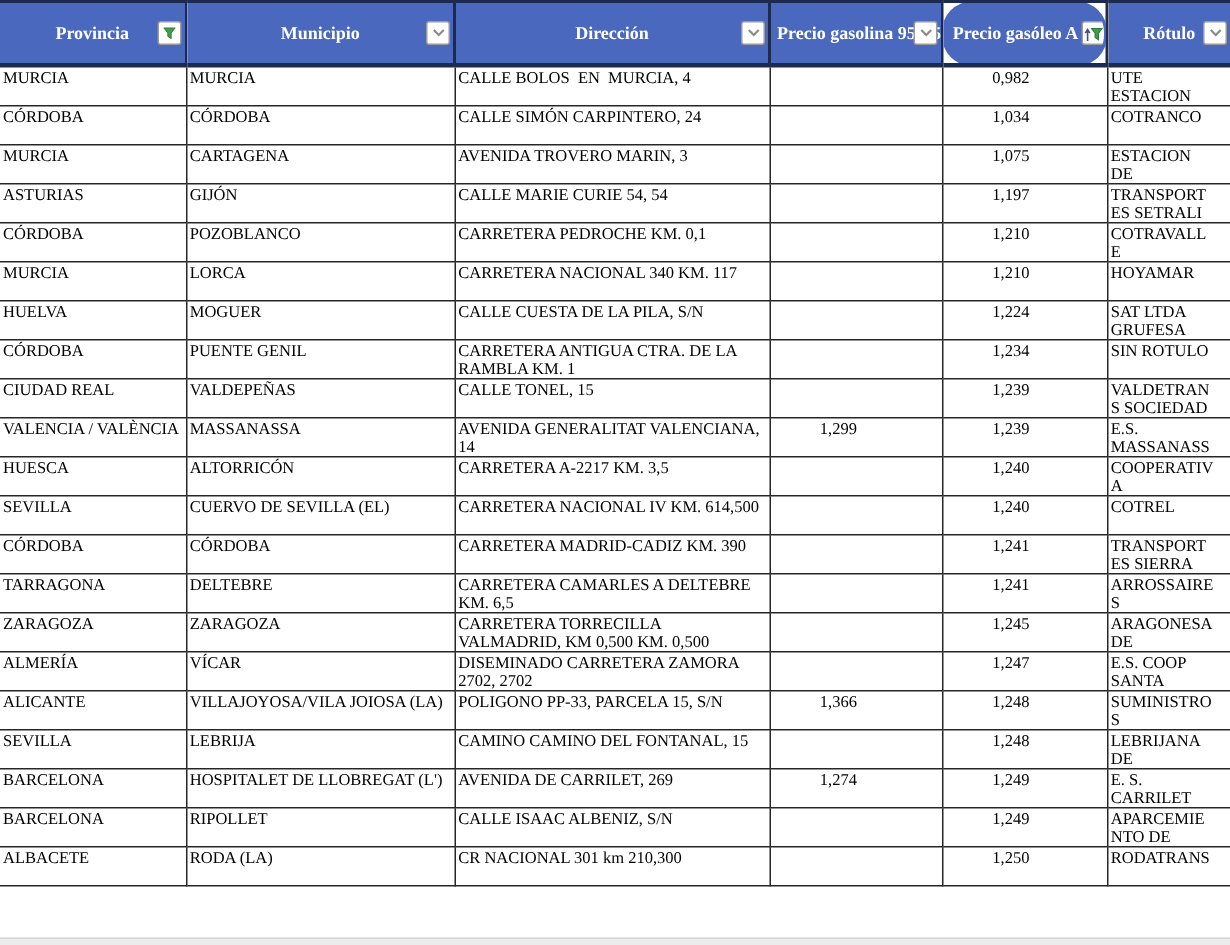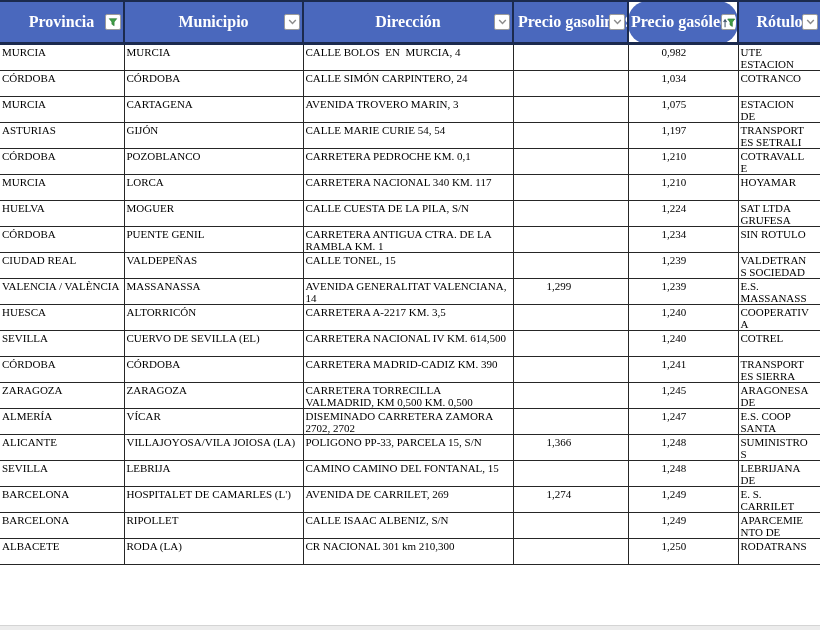--- a/index.html
+++ b/index.html
@@ -13,21 +13,21 @@
   col.c0{width:124px;} col.c1{width:179px;} col.c2{width:210px;}
   col.c3{width:115px;} col.c4{width:110px;} col.c5{width:82px;}
 
   th{
     background:var(--header-bg,#4a68bd);
     color:var(--header-text,#ffffff);
     border-top:2px solid var(--header-border,#1b2a4e);
     border-bottom:3px solid var(--header-border,#1b2a4e);
     border-right:2px solid var(--header-border,#1b2a4e);
     height:40px;position:relative;vertical-align:middle;
-    font-size:16px;font-weight:bold;text-align:center;
+    font-size:12px;font-weight:bold;text-align:center;
     padding:0 2px;overflow:hidden;white-space:nowrap;
   }
   th:last-child{border-right:none;}
   th.th-left{text-align:left;padding-left:4px;}
   th.th-pad-right{padding-right:14px;border-radius:20px;}
 
   .fbtn{
     position:absolute;right:2px;top:50%;margin-top:-8px;
     width:16px;height:16px;box-sizing:border-box;
     background:#fff;border:1px solid var(--button-border,#9b9b9b);
@@ -378,20 +378,40 @@
           </td>
           <td>
             <div class="ct num">1,241</div>
           </td>
           <td>
             <div class="ct rot">TRANSPORTES SIERRA</div>
           </td>
         </tr>
         <tr>
           <td>
+            <div class="ct">TARRAGONA</div>
+          </td>
+          <td>
+            <div class="ct">DELTEBRE</div>
+          </td>
+          <td>
+            <div class="ct">CARRETERA CAMARLES A DELTEBRE KM. 6,5</div>
+          </td>
+          <td>
+            <div class="ct num"></div>
+          </td>
+          <td>
+            <div class="ct num">1,241</div>
+          </td>
+          <td>
+            <div class="ct rot">ARROSSAIRES</div>
+          </td>
+        </tr>
+        <tr>
+          <td>
             <div class="ct">ZARAGOZA</div>
           </td>
           <td>
             <div class="ct">ZARAGOZA</div>
           </td>
           <td>
             <div class="ct">CARRETERA TORRECILLA VALMADRID, KM 0,500 KM. 0,500</div>
           </td>
           <td>
             <div class="ct num"></div>
@@ -461,21 +481,21 @@
           </td>
           <td>
             <div class="ct rot">LEBRIJANA DE</div>
           </td>
         </tr>
         <tr>
           <td>
             <div class="ct">BARCELONA</div>
           </td>
           <td>
-            <div class="ct">HOSPITALET DE CAMARLES (L')</div>
+            <div class="ct">HOSPITALET DE LLOBREGAT (L')</div>
           </td>
           <td>
             <div class="ct">AVENIDA DE CARRILET, 269</div>
           </td>
           <td>
             <div class="ct num">1,274</div>
           </td>
           <td>
             <div class="ct num">1,249</div>
           </td>

